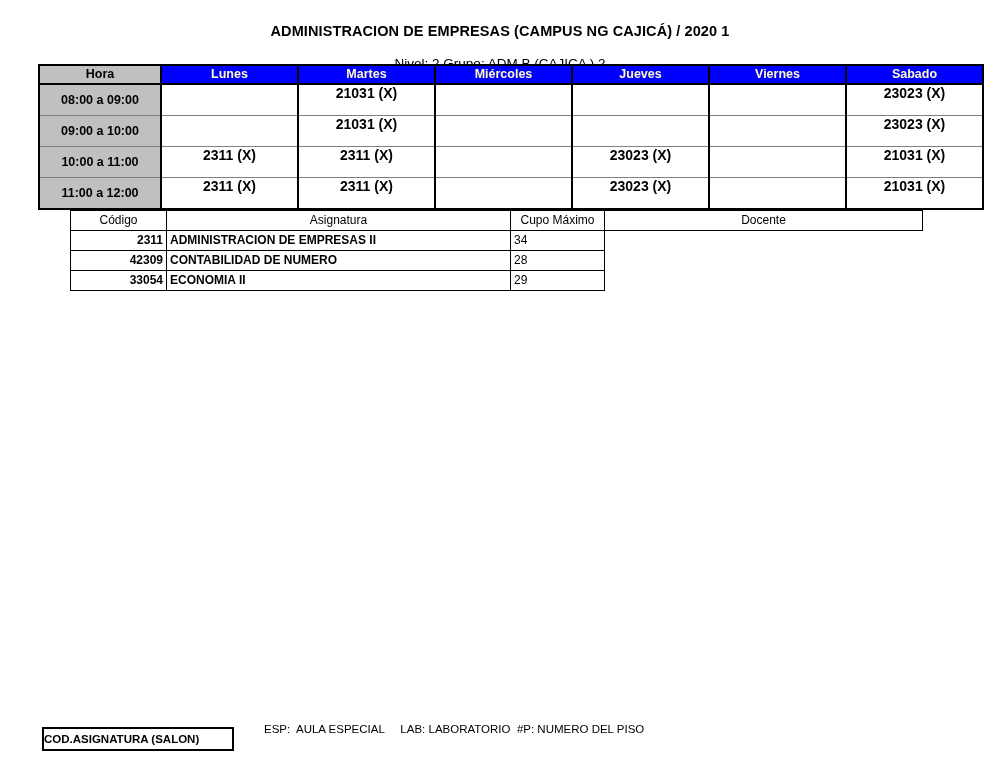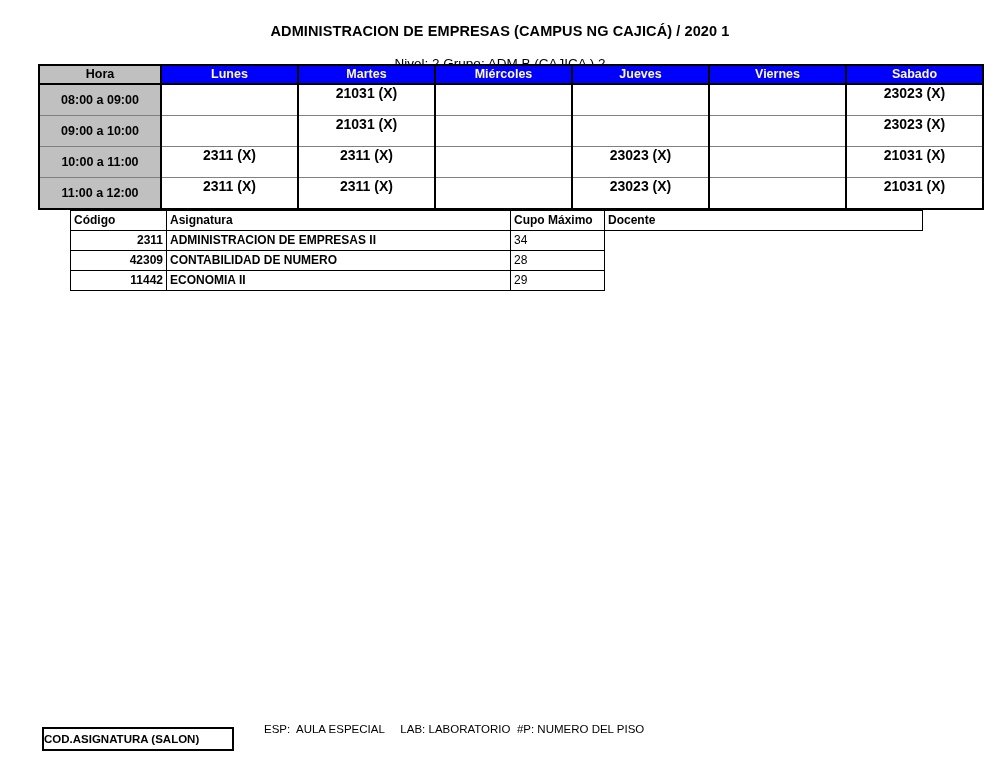--- a/index.html
+++ b/index.html
@@ -100,22 +100,22 @@
   #subjects-table th,
   #subjects-table td {
     border: 1px solid #000000;
     padding: 0 3px;
     font-size: 12px;
     height: 19px;
     line-height: 19px;
     background: #ffffff;
   }
   #subjects-table th {
-    font-weight: bold;
-    text-align: left;
+    font-weight: normal;
+    text-align: center;
   }
   .col-codigo  { width: 96px; }
   .col-asignatura { width: 344px; }
   .col-cupo    { width: 94px; }
   .col-docente { width: 318px; }
   #subjects-table td.cell-codigo {
     text-align: right;
     font-weight: bold;
   }
   #subjects-table td.cell-asignatura {
@@ -244,21 +244,21 @@
       <td class="cell-cupo">34</td>
       <td class="cell-docente-empty"></td>
     </tr>
     <tr>
       <td class="cell-codigo">42309</td>
       <td class="cell-asignatura">CONTABILIDAD DE NUMERO</td>
       <td class="cell-cupo">28</td>
       <td class="cell-docente-empty"></td>
     </tr>
     <tr>
-      <td class="cell-codigo">11442</td>
+      <td class="cell-codigo">33054</td>
       <td class="cell-asignatura">ECONOMIA II</td>
       <td class="cell-cupo">29</td>
       <td class="cell-docente-empty"></td>
     </tr>
   </tbody>
 </table>
 
 <div id="footer-legend-box">COD.ASIGNATURA (SALON)</div>
 <div id="footer-legend-text">ESP:  AULA ESPECIAL     LAB: LABORATORIO  #P: NUMERO DEL PISO</div>
 

